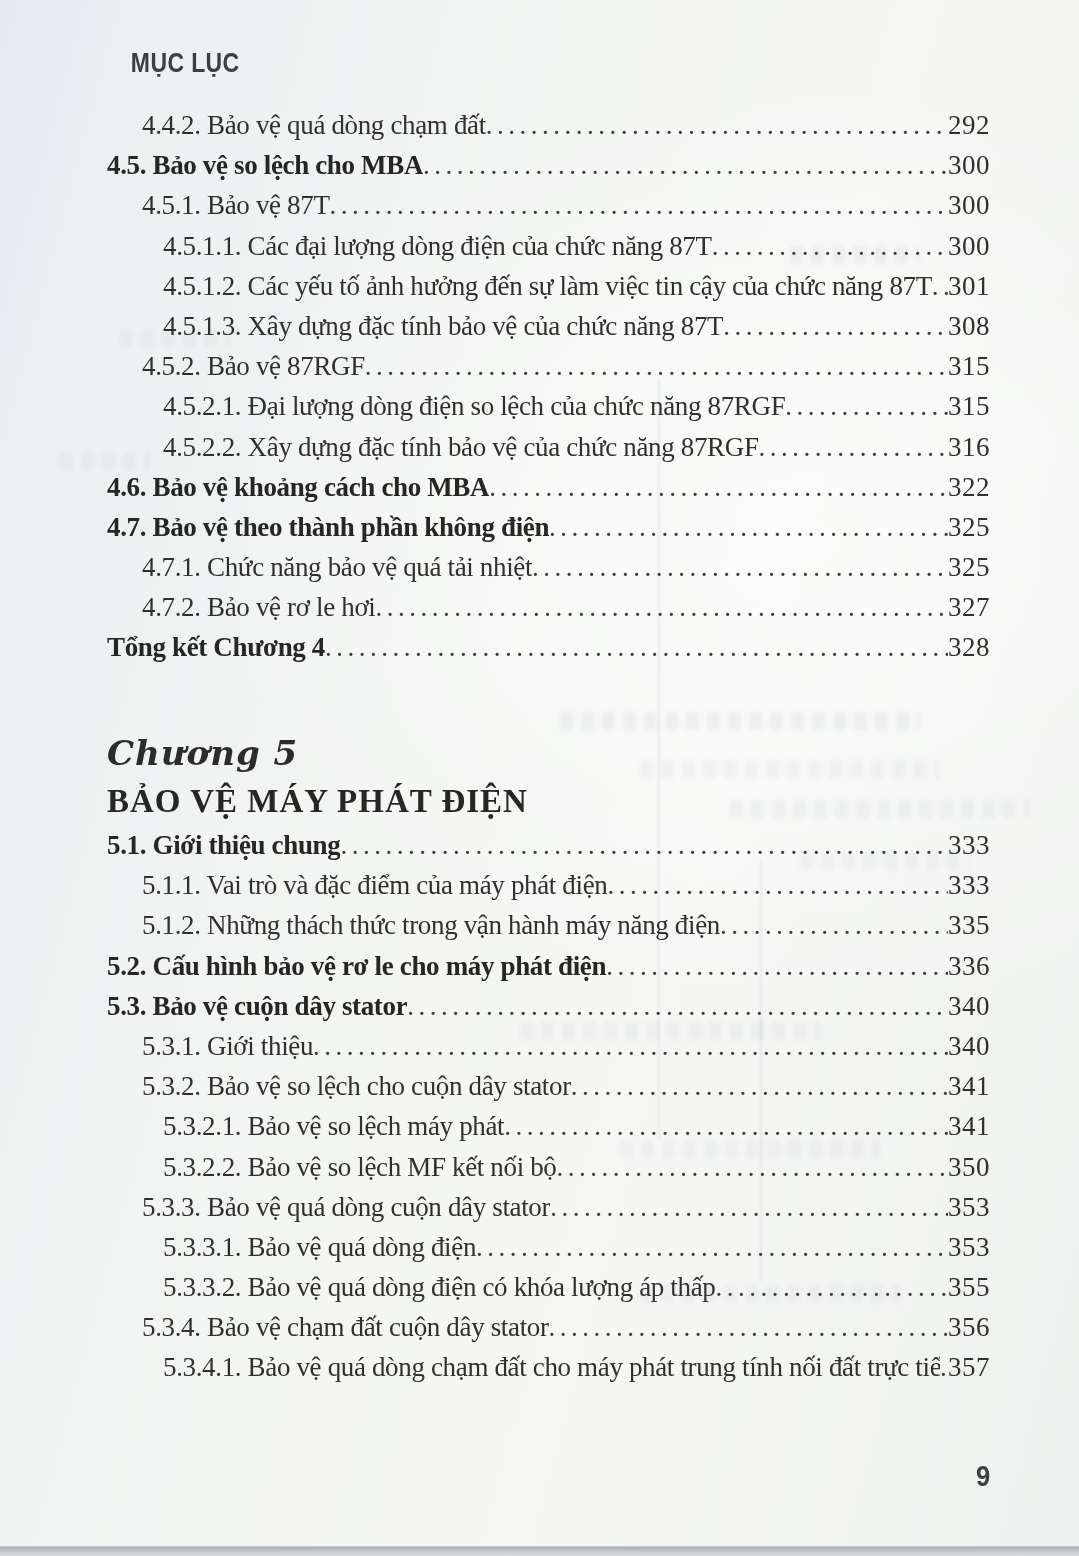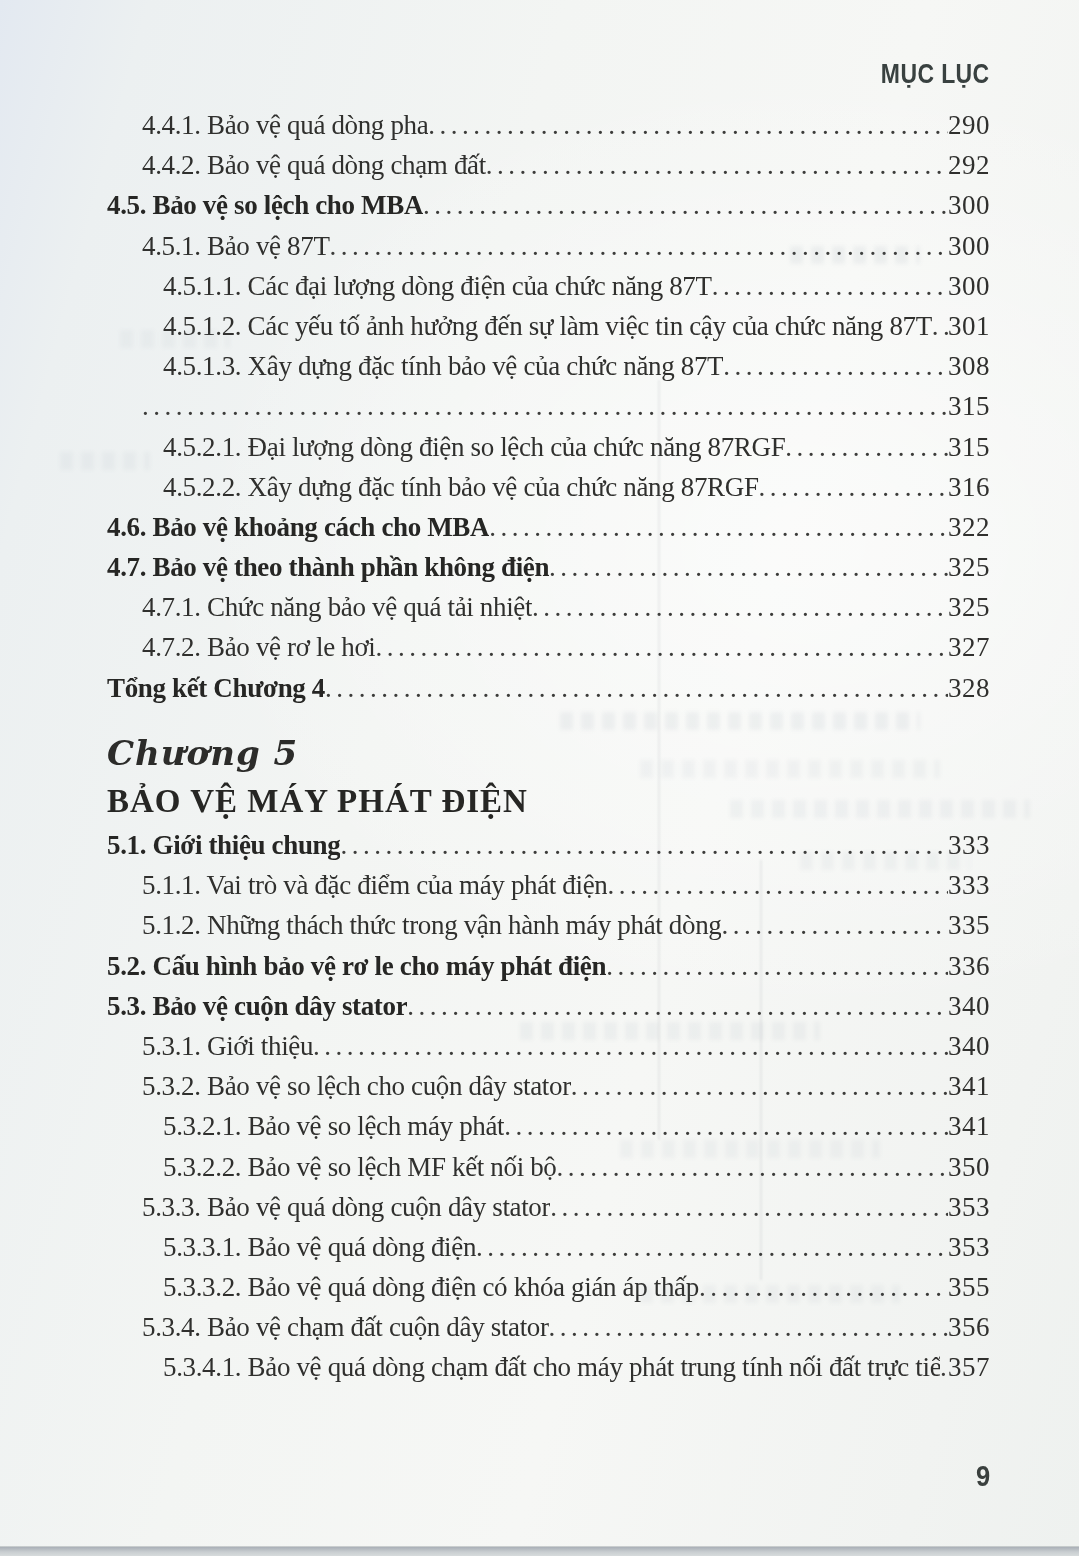--- a/index.html
+++ b/index.html
@@ -6,21 +6,21 @@
   .page {
     position:relative; width:1079px; height:1556px; overflow:hidden;
     background:
       radial-gradient(ellipse 900px 700px at 75% 35%, rgba(255,255,255,.55), rgba(255,255,255,0) 70%),
       linear-gradient(105deg, #e3e9f1 0%, #ecf0f1 10%, #f3f5f3 38%, #f6f7f5 62%, #f1f3f1 88%, #eef1ef 100%);
     font-family:"Liberation Serif","DejaVu Serif",serif;
     color:#30302e;
   }
 
   
-  .header { position:absolute; top:58px; left:107px; right:89px; text-align:right; }
+  .header { position:absolute; top:47px; left:107px; right:89px; text-align:left; }
   .header .htitle {
     display:inline-block; font-family:"Liberation Sans","DejaVu Sans",sans-serif;
     font-weight:700; font-size:28px; letter-spacing:.5px; color:#394140;
     transform:scaleX(.82); transform-origin:100% 50%;
   }
 
   
   .toc { position:absolute; left:107px; width:883px; }
   .toc-4 { top:105px; }
   .toc-5 { top:825px; }
@@ -72,25 +72,20 @@
 <body>
 
 <div class="page">
 
   <div class="header">
     <span class="htitle">MỤC LỤC</span>
   </div>
 
   <div class="toc toc-4" id="toc4">
       <div class="toc-row level-2">
-        <span class="label">4.4.1. Bảo vệ quá dòng pha</span>
-        <span class="leader"></span>
-        <span class="pagenum">290</span>
-      </div>
-      <div class="toc-row level-2">
         <span class="label">4.4.2. Bảo vệ quá dòng chạm đất</span>
         <span class="leader"></span>
         <span class="pagenum">292</span>
       </div>
       <div class="toc-row level-1 bold">
         <span class="label">4.5. Bảo vệ so lệch cho MBA</span>
         <span class="leader"></span>
         <span class="pagenum">300</span>
       </div>
       <div class="toc-row level-2">
@@ -107,20 +102,21 @@
         <span class="label">4.5.1.2. Các yếu tố ảnh hưởng đến sự làm việc tin cậy của chức năng 87T</span>
         <span class="leader"></span>
         <span class="pagenum">301</span>
       </div>
       <div class="toc-row level-3">
         <span class="label">4.5.1.3. Xây dựng đặc tính bảo vệ của chức năng 87T</span>
         <span class="leader"></span>
         <span class="pagenum">308</span>
       </div>
       <div class="toc-row level-2">
+        <span class="label">4.5.2. Bảo vệ 87RGF</span>
         <span class="leader"></span>
         <span class="pagenum">315</span>
       </div>
       <div class="toc-row level-3">
         <span class="label">4.5.2.1. Đại lượng dòng điện so lệch của chức năng 87RGF</span>
         <span class="leader"></span>
         <span class="pagenum">315</span>
       </div>
       <div class="toc-row level-3">
         <span class="label">4.5.2.2. Xây dựng đặc tính bảo vệ của chức năng 87RGF</span>
@@ -164,21 +160,21 @@
         <span class="label">5.1. Giới thiệu chung</span>
         <span class="leader"></span>
         <span class="pagenum">333</span>
       </div>
       <div class="toc-row level-2">
         <span class="label">5.1.1. Vai trò và đặc điểm của máy phát điện</span>
         <span class="leader"></span>
         <span class="pagenum">333</span>
       </div>
       <div class="toc-row level-2">
-        <span class="label">5.1.2. Những thách thức trong vận hành máy phát dòng</span>
+        <span class="label">5.1.2. Những thách thức trong vận hành máy năng điện</span>
         <span class="leader"></span>
         <span class="pagenum">335</span>
       </div>
       <div class="toc-row level-1 bold">
         <span class="label">5.2. Cấu hình bảo vệ rơ le cho máy phát điện</span>
         <span class="leader"></span>
         <span class="pagenum">336</span>
       </div>
       <div class="toc-row level-1 bold">
         <span class="label">5.3. Bảo vệ cuộn dây stator</span>
@@ -209,21 +205,21 @@
         <span class="label">5.3.3. Bảo vệ quá dòng cuộn dây stator</span>
         <span class="leader"></span>
         <span class="pagenum">353</span>
       </div>
       <div class="toc-row level-3">
         <span class="label">5.3.3.1. Bảo vệ quá dòng điện</span>
         <span class="leader"></span>
         <span class="pagenum">353</span>
       </div>
       <div class="toc-row level-3">
-        <span class="label">5.3.3.2. Bảo vệ quá dòng điện có khóa gián áp thấp</span>
+        <span class="label">5.3.3.2. Bảo vệ quá dòng điện có khóa lượng áp thấp</span>
         <span class="leader"></span>
         <span class="pagenum">355</span>
       </div>
       <div class="toc-row level-2">
         <span class="label">5.3.4. Bảo vệ chạm đất cuộn dây stator</span>
         <span class="leader"></span>
         <span class="pagenum">356</span>
       </div>
       <div class="toc-row level-3">
         <span class="label">5.3.4.1. Bảo vệ quá dòng chạm đất cho máy phát trung tính nối đất trực tiếp</span>

